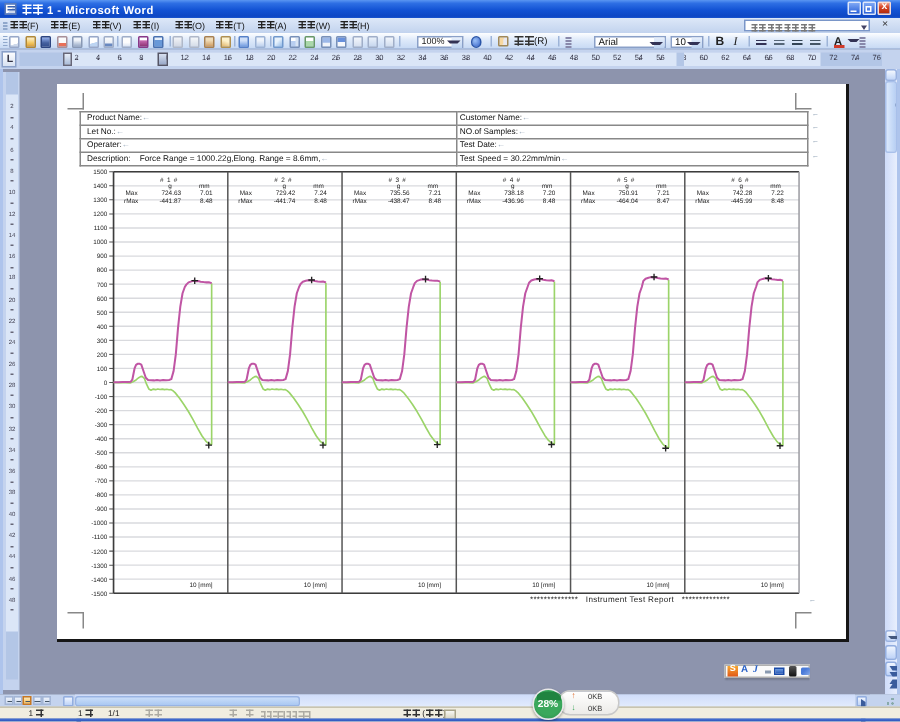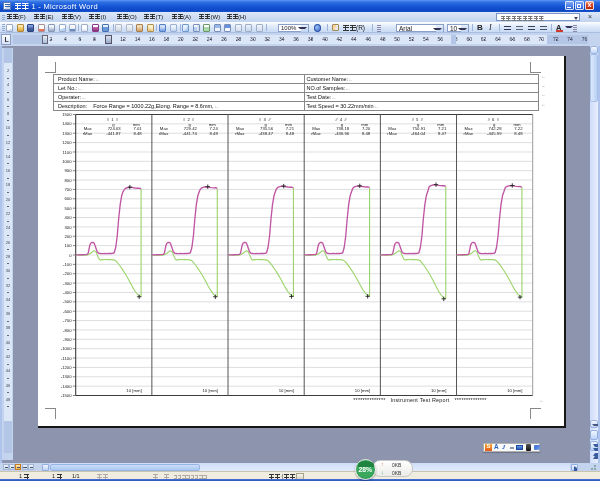--- a/index.html
+++ b/index.html
@@ -20,21 +20,21 @@
   linear-gradient(#fff,#fff) 0 5.5px/6.5px 1.2px no-repeat,
   linear-gradient(#fff,#fff) 2.8px 0/1.2px 7px no-repeat}
 .tbtn{position:absolute;top:1px;width:8px;height:8px;border-radius:1px}
 .ico{position:absolute;top:2px;width:7px;height:7.5px;border-radius:1px}
 .sep{position:absolute;top:2px;width:1px;height:7px;background:#9db4d8}
 </style></head><body>
 <div class="abs" style="left:0;top:0;width:600px;height:12px;background:linear-gradient(180deg,#5a96f2 0%,#2e6fe4 18%,#1353d4 55%,#0d47c4 90%,#1a55cf 100%)">
     <div class="abs" style="left:3px;top:2px;width:8px;height:8px;background:linear-gradient(135deg,#fdfdfd 55%,#cdd8ee 56%);border:0.5px solid #5a7ab8"></div>
     <div class="abs" style="left:4.5px;top:3.5px;width:5px;height:1px;background:#3a62b0"></div>
     <div class="abs" style="left:4.5px;top:5.5px;width:5px;height:1px;background:#3a62b0"></div>
-    <span class="abs" style="left:14px;top:1.5px;color:#fff;font-weight:normal;font-size:7.5px;letter-spacing:0.3px"><span class="cjw"></span><span class="cjw"></span> 1 - Microsoft Word</span>
+    <span class="abs" style="left:14px;top:1.5px;color:#fff;font-weight:bold;font-size:7.5px;letter-spacing:0.3px"><span class="cjw"></span><span class="cjw"></span> 1 - Microsoft Word</span>
     <div class="tbtn" style="right:26px;width:9px;height:9px;background:linear-gradient(#7fa8f5,#2a61d8);border:1px solid #dce6fa"></div>
     <div class="tbtn" style="right:16px;width:9px;height:9px;background:linear-gradient(#7fa8f5,#2a61d8);border:1px solid #dce6fa"></div>
     <div class="tbtn" style="right:6px;width:9px;height:9px;background:linear-gradient(#f2a28c,#d64424 40%,#b22a0c);border:1px solid #f8dcd4"></div>
     <div class="abs" style="right:29px;top:6.5px;width:4px;height:1.5px;background:#fff"></div>
     <div class="abs" style="right:19px;top:3.5px;width:4px;height:4px;border:1px solid #fff"></div>
     <span class="abs" style="right:8.5px;top:1px;color:#fff;font-size:7px;font-weight:bold">x</span>
   </div>
 <div class="abs" style="left:0;top:12px;width:600px;height:10px;background:linear-gradient(180deg,#dde8f8,#c2d3ee)">
     <div class="abs" style="left:2px;top:2px;width:3px;height:6px;background:repeating-linear-gradient(0deg,#90a8cc 0 1px,transparent 1px 2px)"></div>
     <span class="abs" style="left:6.0px;top:1.5px;font-size:6px;color:#111"><i class="cjm"></i><i class="cjm"></i>(F)</span>

